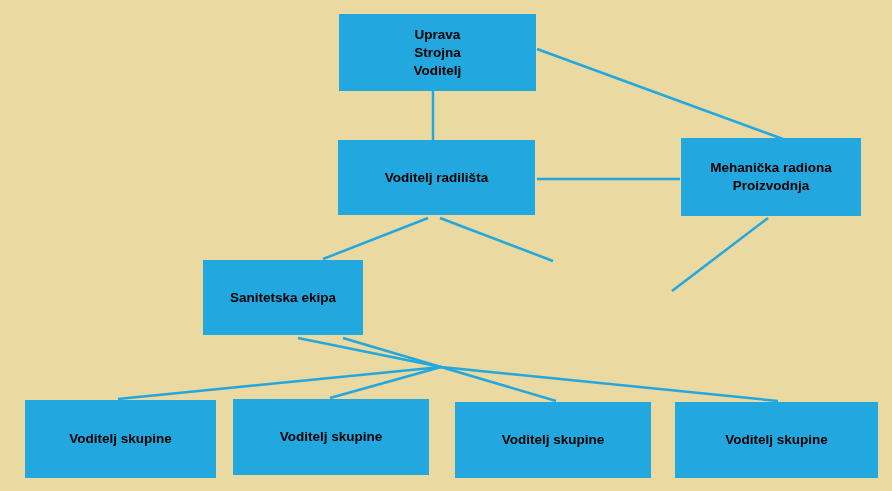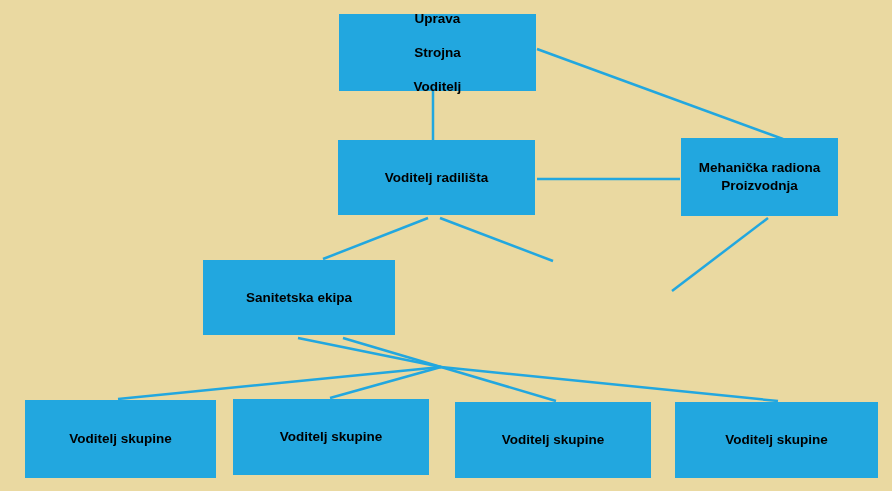--- a/index.html
+++ b/index.html
@@ -36,24 +36,24 @@
     display: flex;
     flex-direction: column;
     align-items: center;
     justify-content: center;
     text-align: center;
     font-weight: bold;
     font-size: 13.5px;
     line-height: 18px;
     z-index: 1;
   }
-  #node-uprava            { left: 339px; top: 14px;  width: 197px; height: 77px; gap: 16px; }
+  #node-uprava            { left: 339px; top: 14px;  width: 197px; height: 77px; }
   #node-voditelj-radilista{ left: 338px; top: 140px; width: 197px; height: 75px; }
-  #node-mehanicka         { left: 681px; top: 138px; width: 157px; height: 78px; }
-  #node-sanitetska        { left: 203px; top: 260px; width: 192px; height: 75px; }
+  #node-mehanicka         { left: 681px; top: 138px; width: 180px; height: 78px; }
+  #node-sanitetska        { left: 203px; top: 260px; width: 160px; height: 75px; }
   #node-strojna           { left: 475px; top: 262px; width: 195px; height: 73px; }
   #node-skupina-1         { left: 25px;  top: 400px; width: 191px; height: 78px; }
   #node-skupina-2         { left: 233px; top: 399px; width: 196px; height: 76px; }
   #node-skupina-3         { left: 455px; top: 402px; width: 196px; height: 76px; }
   #node-skupina-4         { left: 675px; top: 402px; width: 203px; height: 76px; }
 </style>
 </head>
 <body>
 
 <div class="canvas">

